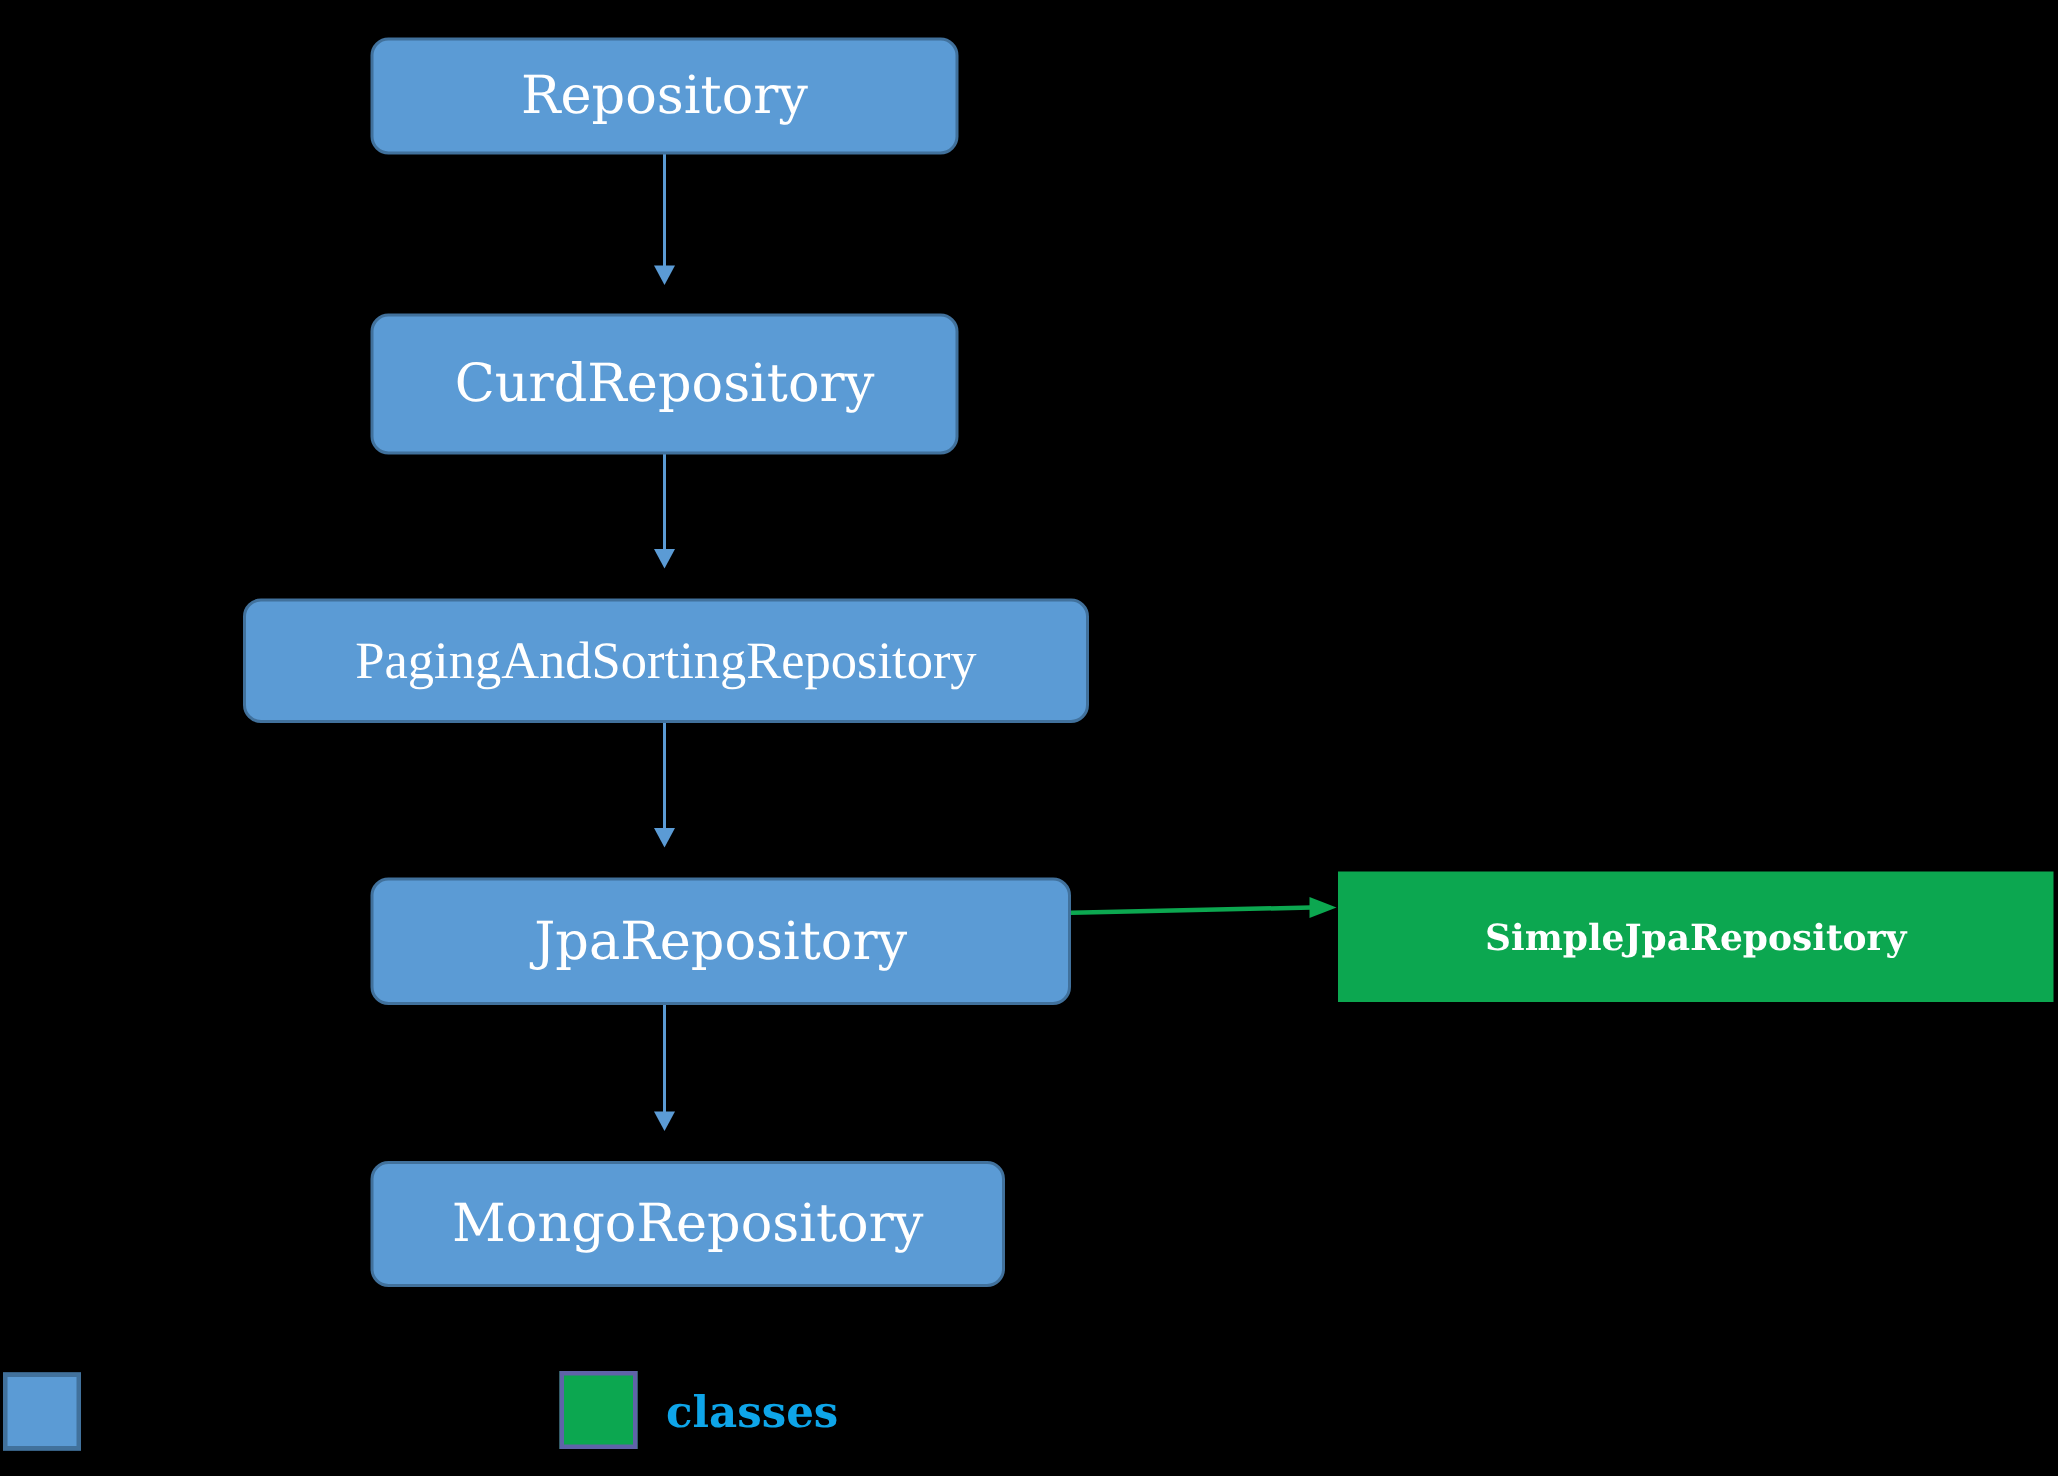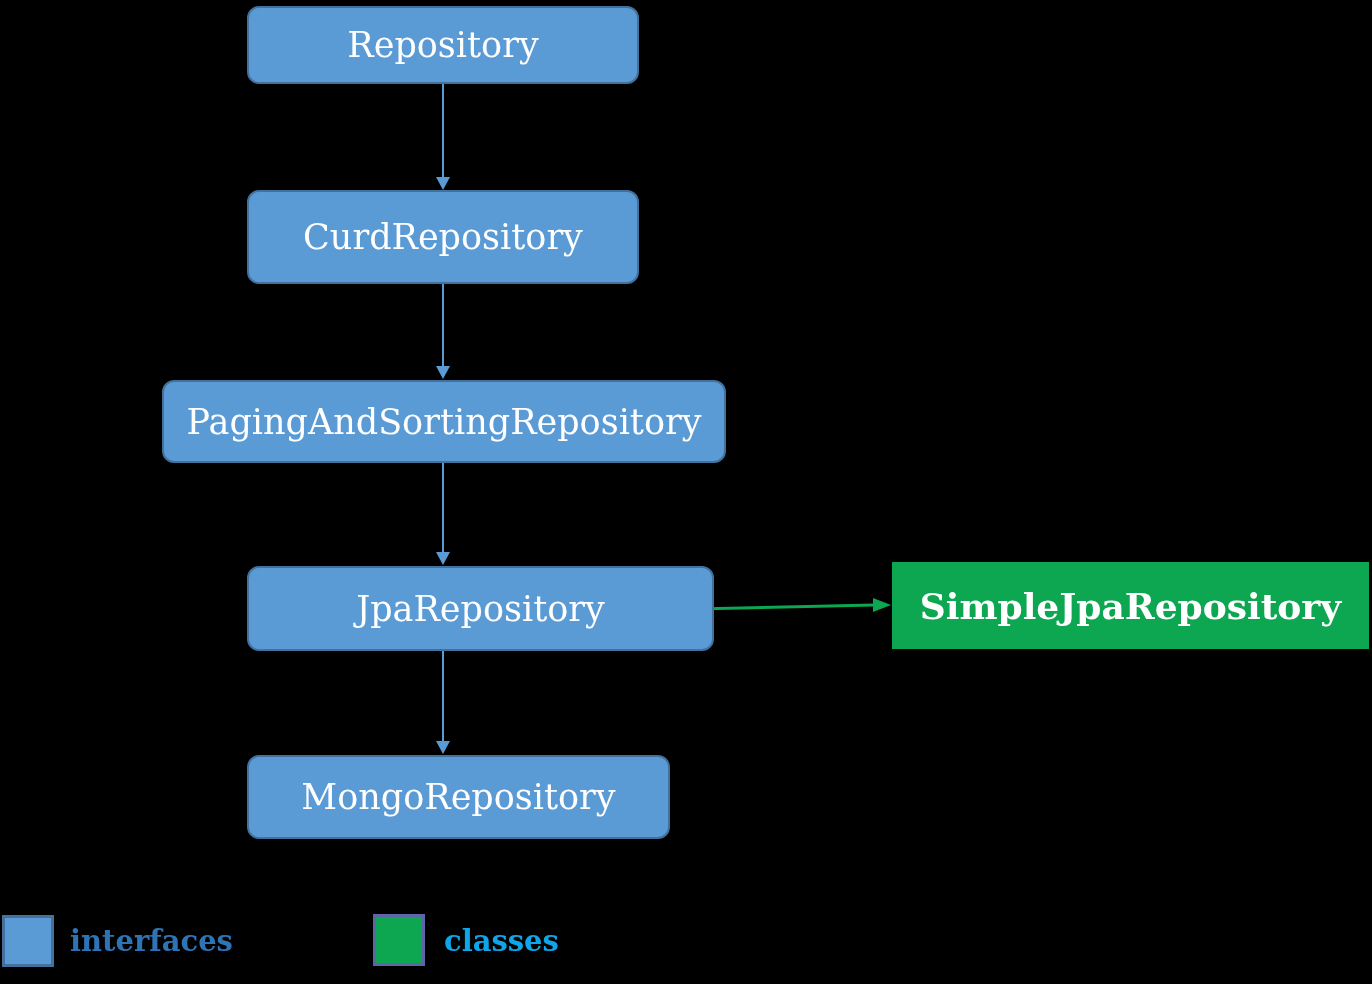--- a/index.html
+++ b/index.html
@@ -15,40 +15,41 @@
     font-family: "DejaVu Serif", serif;
     overflow: hidden;
   }
   .node {
     position: absolute;
     display: flex;
     align-items: center;
     justify-content: center;
     box-sizing: border-box;
     text-align: right;
+    margin-top: 19px;
   }
   .node.interface {
     background: #5b9bd5;
     border: 2px solid #41719c;
     border-radius: 12px;
     color: #ffffff;
     font-size: 35px;
     font-weight: normal;
   }
   .node.class {
     background: #0ca750;
     border: none;
     border-radius: 0;
     color: #ffffff;
-    font-size: 36px;
+    font-size: 24px;
     font-weight: bold;
   }
   #node-repository { left: 247px; top: 6px;   width: 392px; height: 78px; }
   #node-curd       { left: 247px; top: 190px; width: 392px; height: 94px; }
-  #node-paging     { left: 162px; top: 380px; width: 564px; height: 83px; }
+  #node-paging     { left: 162px; top: 380px; width: 564px; height: 83px; font-family: Liberation Serif, serif; }
   #node-jpa        { left: 247px; top: 566px; width: 467px; height: 85px; }
   #node-mongo      { left: 247px; top: 755px; width: 423px; height: 84px; }
   #node-simplejpa  { left: 892px; top: 562px; width: 477px; height: 87px; }
 
   #edges-svg {
     position: absolute;
     left: 0; top: 0;
     width: 1372px;
     height: 984px;
     pointer-events: none;
@@ -145,18 +146,17 @@
   <div id="node-mongo" class="node interface">
     <span>MongoRepository</span>
   </div>
 
   <div id="node-simplejpa" class="node class">
     <span>SimpleJpaRepository</span>
   </div>
 
   <div class="legend">
     <div id="legend-swatch-interfaces" class="legend-swatch"></div>
-    <div id="legend-label-interfaces" class="legend-label">interfaces</div>
     <div id="legend-swatch-classes" class="legend-swatch"></div>
     <div id="legend-label-classes" class="legend-label">classes</div>
   </div>
 
 </div>
 
 </body></html>

